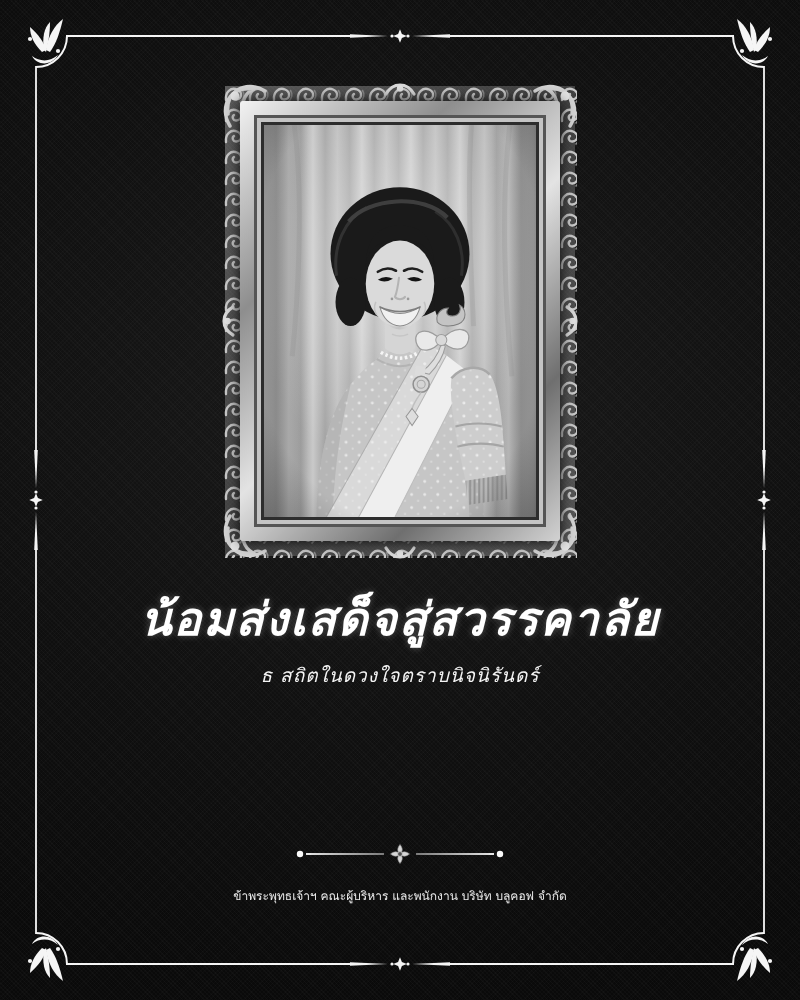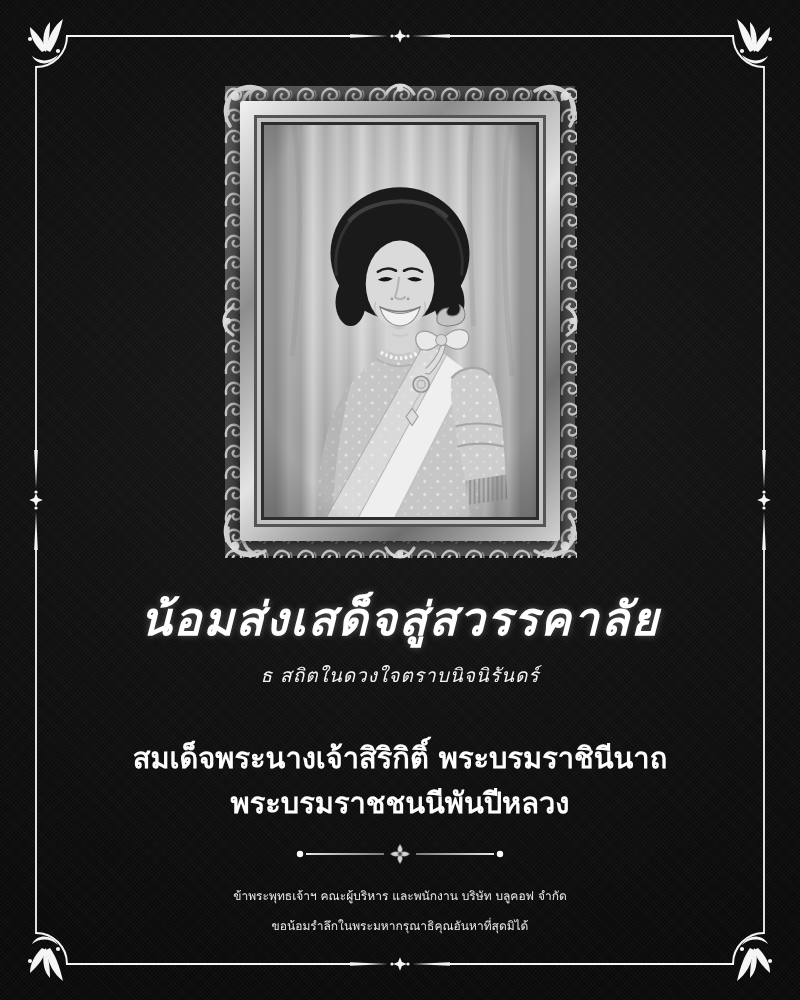--- a/index.html
+++ b/index.html
@@ -223,36 +223,31 @@
         </svg>
 
       </div>
           </div>
         </div>
     </div>
   </div>
 
   <div class="txt title">น้อมส่งเสด็จสู่สวรรคาลัย</div>
   <div class="txt subtitle">ธ สถิตในดวงใจตราบนิจนิรันดร์</div>
-  <div class="txt royal">
-    <div>สมเด็จพระนางเจ้าสิริกิติ์ พระบรมราชินีนาถ</div>
-    <div>พระบรมราชชนนีพันปีหลวง</div>
-  </div>
 
   <svg class="divider" viewBox="0 0 212 22">
     <circle cx="6" cy="11" r="3.2" fill="#fafafa"></circle>
     <polygon points="12,9.9 90,10.4 90,11.6 12,12.1" fill="#e5e5e5"></polygon>
     <polygon points="200,9.9 122,10.4 122,11.6 200,12.1" fill="#e5e5e5"></polygon>
     <g>
       <path d="M106,1.5 C109,5.5 109,8 106,11 C103,8 103,5.5 106,1.5 Z" fill="#d6d6d6" stroke="#8e8e8e" stroke-width="0.6"></path>
       <path d="M106,20.5 C109,16.5 109,14 106,11 C103,14 103,16.5 106,20.5 Z" fill="#d6d6d6" stroke="#8e8e8e" stroke-width="0.6"></path>
       <path d="M96.5,11 C100.5,8 103,8 106,11 C103,14 100.5,14 96.5,11 Z" fill="#d6d6d6" stroke="#8e8e8e" stroke-width="0.6"></path>
       <path d="M115.5,11 C111.5,8 109,8 106,11 C109,14 111.5,14 115.5,11 Z" fill="#d6d6d6" stroke="#8e8e8e" stroke-width="0.6"></path>
       <circle cx="106" cy="11" r="2.4" fill="#4a4a4a" stroke="#cfcfcf" stroke-width="0.8"></circle>
     </g>
     <circle cx="206" cy="11" r="3.2" fill="#fafafa"></circle>
   </svg>
 
   <div class="txt tribute">
     <div>ข้าพระพุทธเจ้าฯ คณะผู้บริหาร และพนักงาน บริษัท บลูคอฟ จำกัด</div>
-    <div>ขอน้อมรำลึกในพระมหากรุณาธิคุณอันหาที่สุดมิได้</div>
   </div>
 </div>
 
 </body></html>

